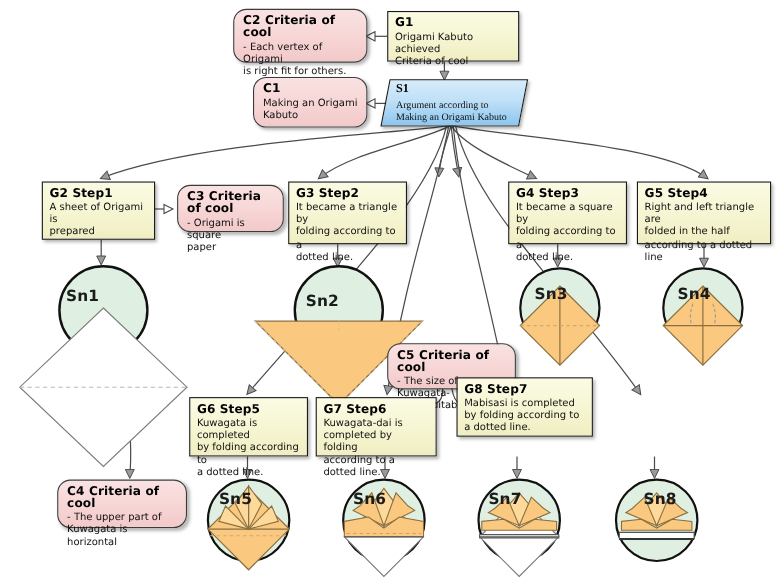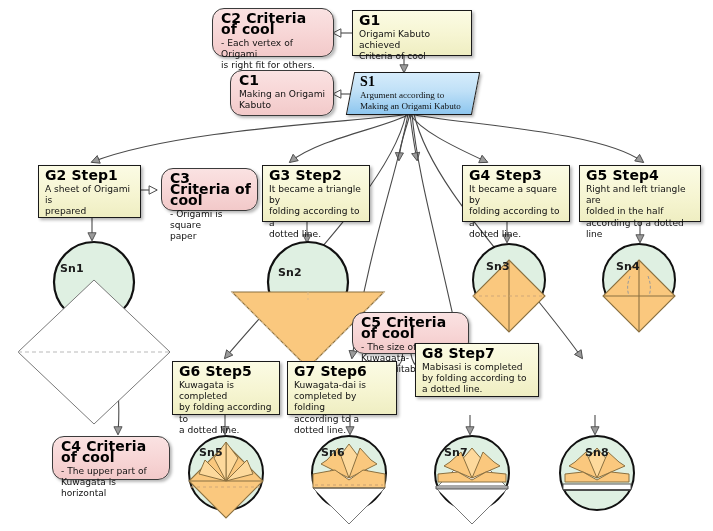--- a/index.html
+++ b/index.html
@@ -34,29 +34,29 @@
   .strategy .skew{
     position:absolute;left:0;top:0;width:100%;height:100%;
     background:linear-gradient(180deg,#d6ecfb 0%,#bfe0f7 45%,#8dc6ef 100%);
     border:1.6px solid #1a1a1a;
     transform:skewX(-11deg);
     box-shadow:2px 2px 3px rgba(0,0,0,.30);
     box-sizing:border-box;
   }
   .strategy .stxt{position:relative;padding:4px 8px 4px 10px;font-family:Liberation Serif, serif;}
 
-  .ttl{font-size:14px;font-weight:bold;color:#000;line-height:11px;letter-spacing:.1px;}
+  .ttl{font-size:11px;font-weight:bold;color:#000;line-height:11px;letter-spacing:.1px;}
   .bdy{font-size:9.1px;color:#111;line-height:11.2px;margin-top:3px;white-space:pre-line;}
   .ctx .bdy{margin-top:3px;}
 
   
   .sol{position:absolute;}
   .sol svg{display:block;overflow:visible;}
   .sol .sl{
-    position:absolute;font-size:11px;font-weight:bold;color:#1b1b1b;
+    position:absolute;font-size:14px;font-weight:bold;color:#1b1b1b;
     letter-spacing:.1px;pointer-events:none;
   }
 </style>
 </head>
 <body>
 
 <div id="stage">
 
   <svg class="lines" viewBox="0 0 713 531">
     <defs>

